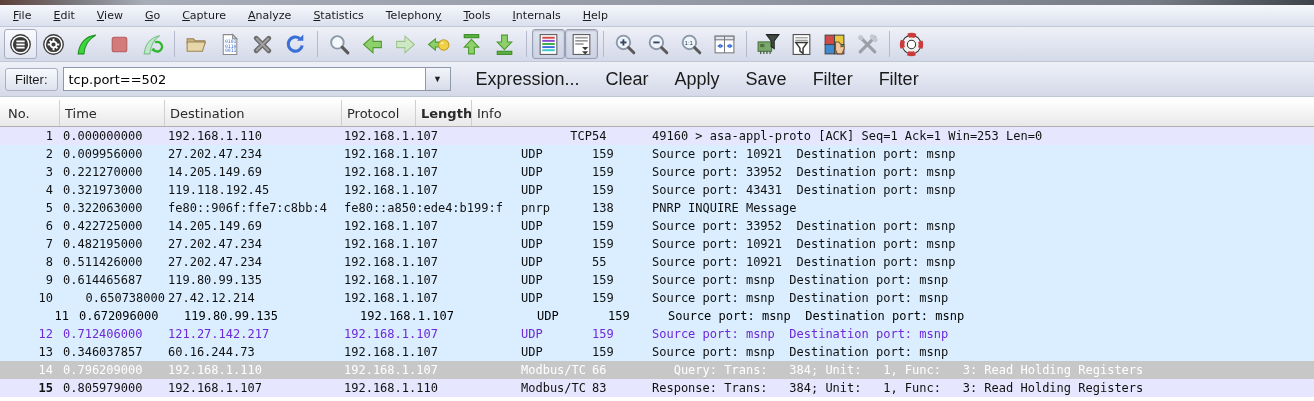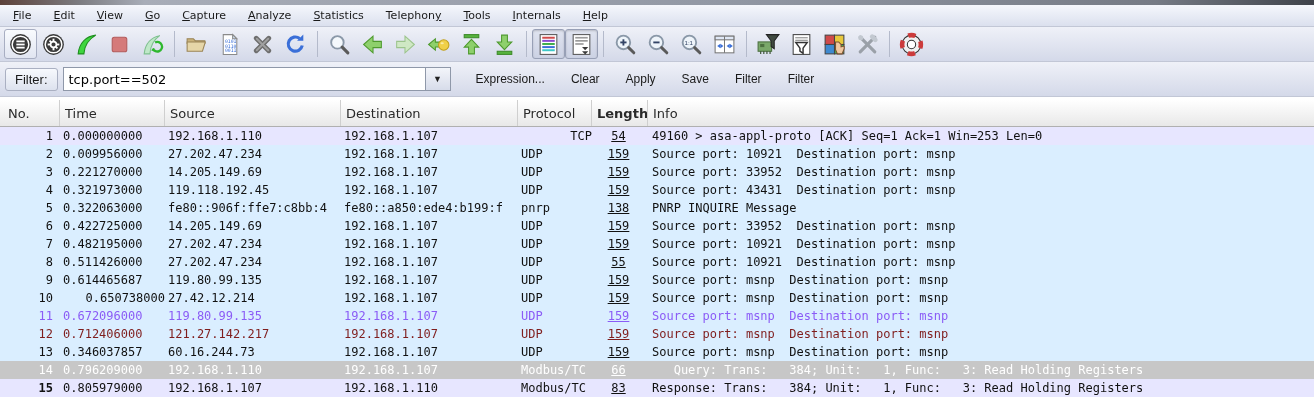--- a/index.html
+++ b/index.html
@@ -13,30 +13,30 @@
   .tbtn svg{width:25px;height:25px;display:block;}
   .tbtn.pressed{border:1px solid #98a0b6;background:linear-gradient(#e0e4f0,#ccd2e4);box-shadow:inset 0 1px 2px rgba(0,0,0,.18);}
   .tbtn.framed{border:1px solid #a8aec2;background:linear-gradient(#f9fbfe,#e1e5f1);}
   .tsep{width:1px;height:26px;background:#b4bacb;margin:0 5px;flex-shrink:0;}
   .filterbar{height:34px;border-bottom:1px solid #c2c7d6;background:linear-gradient(#eff1f8,#d4d9e9);display:flex;align-items:center;padding-left:5px;}
   .filter-label{font-size:13px;color:#1a1a1a;padding:3px 9px;border:1px solid #aab0c2;border-radius:3px;background:linear-gradient(#f7f9fd,#dde2ee);margin-right:5px;}
   .filter-input-wrap{display:flex;align-items:stretch;}
   .filter-input{width:362px;height:24px;border:1px solid #8f98a9;border-right:none;box-sizing:border-box;font-size:13px;padding:0 5px;font-family:"DejaVu Sans",sans-serif;color:#000;background:#fff;outline:none;}
   .filter-drop{width:26px;height:24px;border:1px solid #8f98a9;box-sizing:border-box;background:linear-gradient(#f3f5fa,#d7dcea);font-size:9px;color:#222;display:flex;align-items:center;justify-content:center;padding:0;}
   .filter-buttons{display:flex;margin-left:12px;}
-  .fbtn{font-size:12px;color:#1a1a1a;padding:4px 13px;border:none;background:transparent;}
+  .fbtn{font-size:18px;color:#1a1a1a;padding:4px 13px;border:none;background:transparent;}
   .header-row{height:26px;margin-top:3px;display:flex;border-bottom:1px solid #b0b0b0;font-size:13px;color:#2a2a2a;}
   .hcell{height:100%;display:flex;align-items:center;padding-left:5px;box-sizing:border-box;border-right:1px solid #cfcfcf;background:linear-gradient(#ffffff,#e8e8e8);overflow:hidden;flex-shrink:0;}
   .hcell:first-child{padding-left:8px;}
   .hcell:last-child{border-right:none;flex:1;}
   .packet-rows{font-family:"DejaVu Sans Mono",monospace;font-size:12px;color:#111;}
   .prow{display:flex;height:18px;line-height:18px;}
   .pcell{overflow:hidden;white-space:pre;padding-left:3px;box-sizing:border-box;flex-shrink:0;}
   .pcell.r{text-align:right;padding-left:0;padding-right:7px;}
-  .pcell.r2{text-align:center;padding-left:0;padding-right:3px;text-decoration:underline;}
+  .pcell.r2{text-align:left;padding-left:0;padding-right:3px;}
   .pcell.info{flex:1;padding-left:4px;}
 </style>
 </head>
 <body>
 
 <div class="app">
   <div class="title-strip"></div>
   <div class="menubar" id="menubar">
       <div class="menu-item"><span class="u">F</span><span>i</span><span>l</span><span>e</span></div>
       <div class="menu-item"><span class="u">E</span><span>d</span><span>i</span><span>t</span></div>
@@ -346,21 +346,20 @@
         <button class="fbtn">Clear</button>
         <button class="fbtn">Apply</button>
         <button class="fbtn">Save</button>
         <button class="fbtn">Filter</button>
         <button class="fbtn">Filter</button>
       </div>
   </div>
   <div class="header-row" id="header-row">
       <div class="hcell" style="width: 60px;">No.</div>
       <div class="hcell" style="width: 105px;">Time</div>
-      <div class="hcell" style="width: 176px;">Source</div>
       <div class="hcell" style="width: 177px;">Destination</div>
       <div class="hcell" style="width: 74px;">Protocol</div>
       <div class="hcell" style="width: 56px; font-weight: bold;">Length</div>
       <div class="hcell">Info</div>
     </div>
   <div class="packet-rows" id="packet-rows">
       <div class="prow" style="background: rgb(231, 230, 255); color: rgb(17, 17, 17);">
         <div class="pcell r" style="width: 60px;">1</div>
         <div class="pcell" style="width: 105px;">0.000000000</div>
         <div class="pcell" style="width: 176px;">192.168.1.110</div>
@@ -443,30 +442,30 @@
       </div>
       <div class="prow" style="background: rgb(218, 238, 255); color: rgb(17, 17, 17);">
         <div class="pcell r" style="width: 60px;">10</div>
         <div class="pcell" style="width: 105px; text-align: right;">0.650738000</div>
         <div class="pcell" style="width: 176px;">27.42.12.214</div>
         <div class="pcell" style="width: 177px;">192.168.1.107</div>
         <div class="pcell" style="width: 74px;">UDP</div>
         <div class="pcell r2" style="width: 56px;">159</div>
         <div class="pcell info">Source port: msnp  Destination port: msnp</div>
       </div>
-      <div class="prow" style="background: rgb(218, 238, 255); color: #8b5cf6;">
+      <div class="prow" style="background: rgb(218, 238, 255); color: #000000; padding-left: 16px;">
         <div class="pcell r" style="width: 60px;">11</div>
         <div class="pcell" style="width: 105px;">0.672096000</div>
         <div class="pcell" style="width: 176px;">119.80.99.135</div>
         <div class="pcell" style="width: 177px;">192.168.1.107</div>
         <div class="pcell" style="width: 74px;">UDP</div>
         <div class="pcell r2" style="width: 56px;">159</div>
         <div class="pcell info">Source port: msnp  Destination port: msnp</div>
       </div>
-      <div class="prow" style="background: rgb(218, 238, 255); color: #7f1d1d;">
+      <div class="prow" style="background: rgb(218, 238, 255); color: #6d28d9;">
         <div class="pcell r" style="width: 60px;">12</div>
         <div class="pcell" style="width: 105px;">0.712406000</div>
         <div class="pcell" style="width: 176px;">121.27.142.217</div>
         <div class="pcell" style="width: 177px;">192.168.1.107</div>
         <div class="pcell" style="width: 74px;">UDP</div>
         <div class="pcell r2" style="width: 56px;">159</div>
         <div class="pcell info">Source port: msnp  Destination port: msnp</div>
       </div>
       <div class="prow" style="background: rgb(218, 238, 255); color: rgb(17, 17, 17);">
         <div class="pcell r" style="width: 60px;">13</div>

